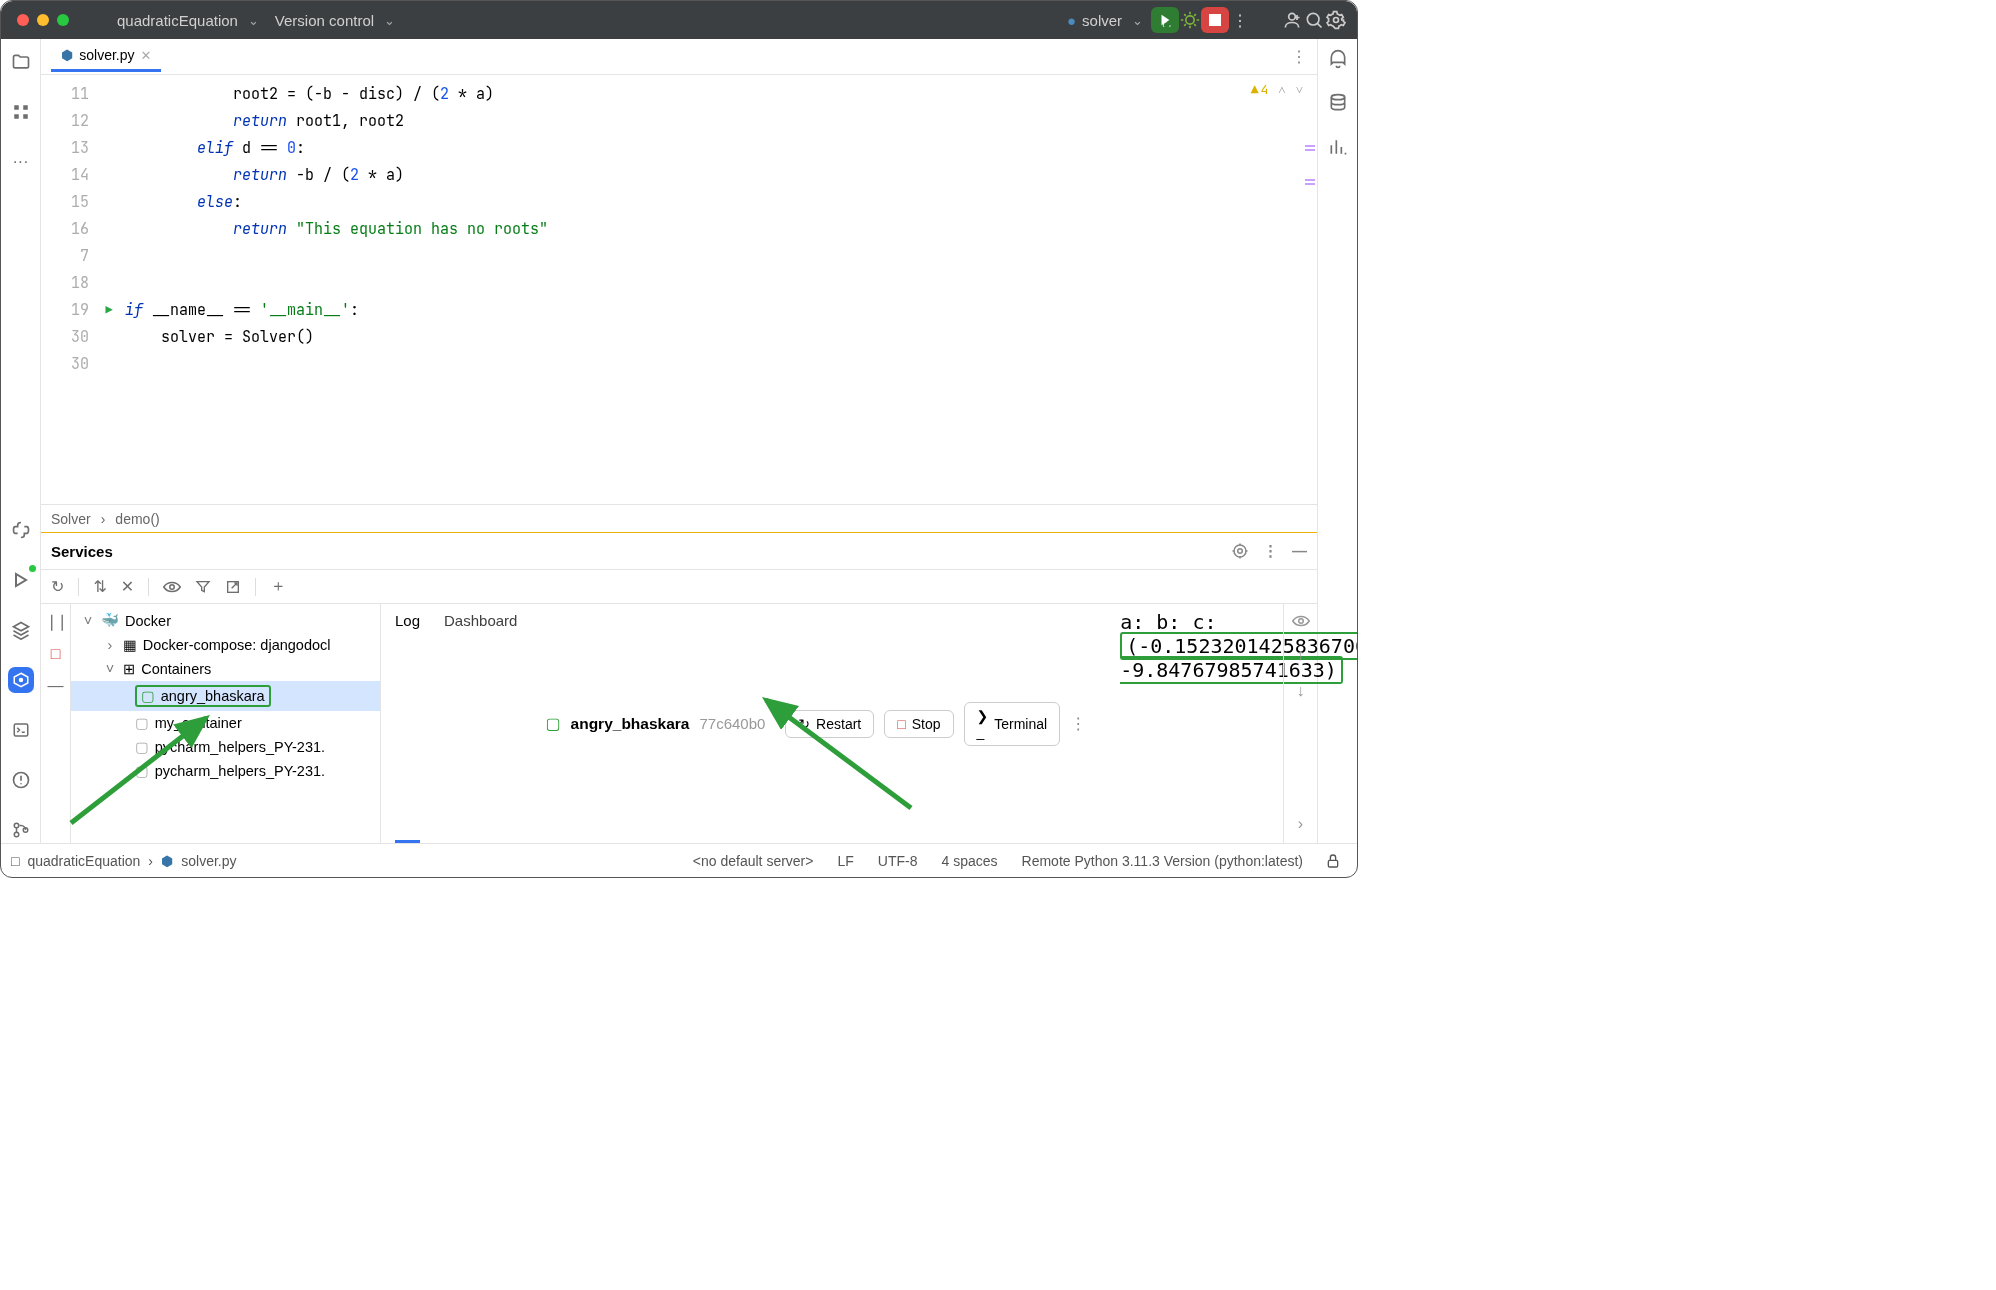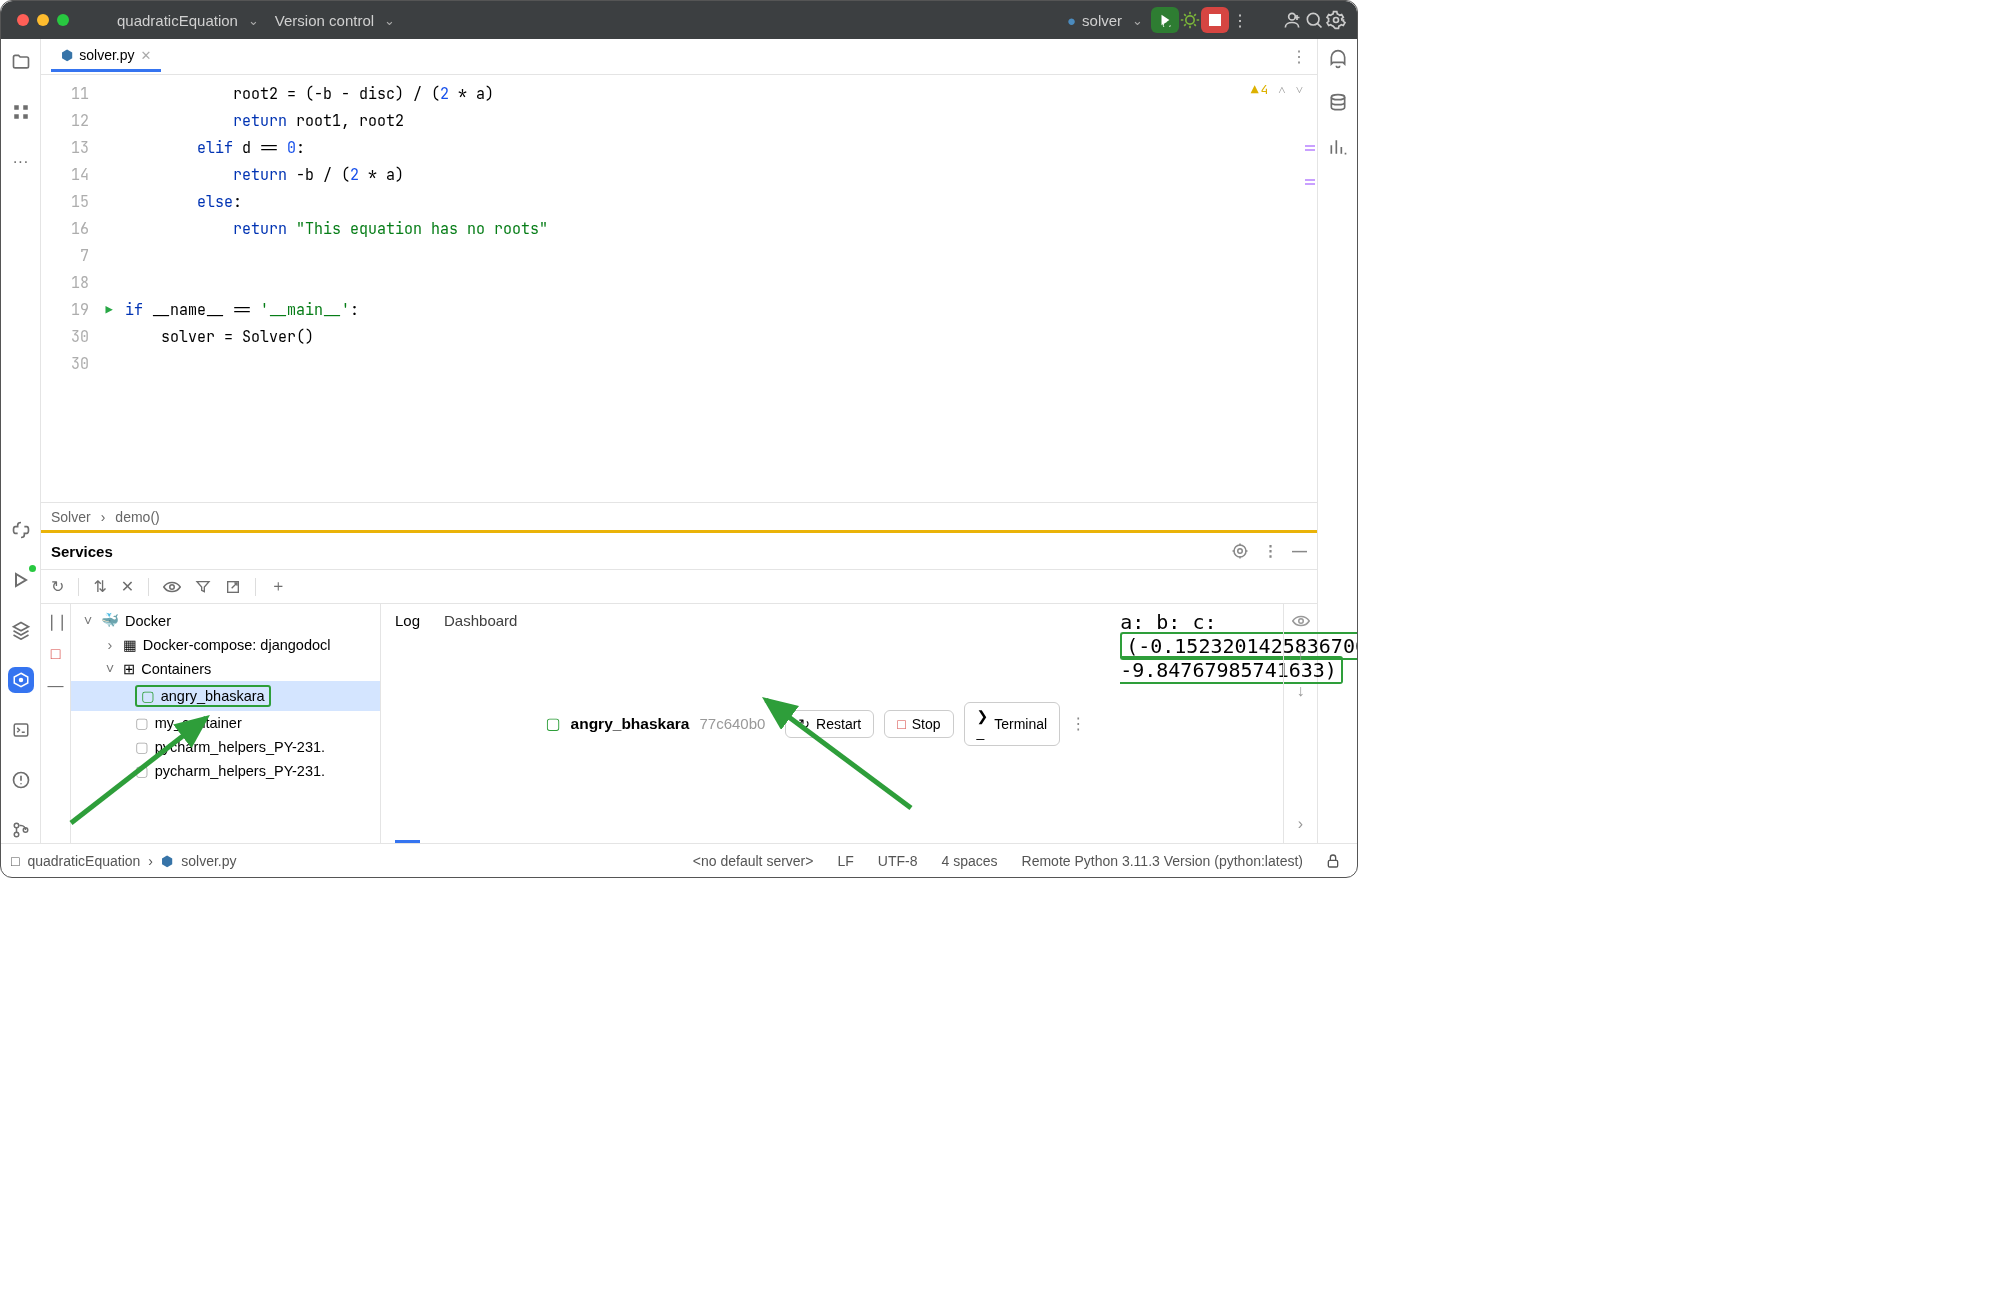--- a/index.html
+++ b/index.html
@@ -48,32 +48,32 @@
   .tabrow { height:36px; border-bottom:1px solid #e4e4e4; display:flex; align-items:center; padding-left:10px;}
   .tab { display:flex; align-items:center; gap:6px; padding:6px 10px; font-size:14px; border-bottom:3px solid #3574f0;}
   .tab .close{color:#aaa;font-size:13px;}
   .tabrow .more{margin-left:auto;margin-right:10px;color:#888;}
 
   
   .editor { flex:1; display:flex; overflow:hidden; font-family:"JetBrains Mono",Menlo,Consolas,monospace; font-size:15px; position:relative;}
   .gutter { width:56px; text-align:right; color:#adadad; padding:6px 8px 0 0; line-height:27px; background:#fff; user-select:none;}
   .guttericons{width:24px;padding-top:6px;line-height:27px;text-align:center;}
   .code { padding:6px 0 0 4px; line-height:27px; white-space:pre; position:relative;}
-  .kw{color:#0033b3;} .num{color:#1750eb;} .str{color:#067d17;}
+  .kw{color:#0033b3;font-style:italic;} .num{color:#1750eb;} .str{color:#067d17;}
   .runicon{color:#28a745;font-size:12px;}
   .editor-info{position:absolute; top:6px; right:14px; display:flex; gap:10px; align-items:center; color:#999; font-size:13px;}
   .editor-info .warn{color:#ddb100;display:flex;align-items:center;gap:2px;}
   .minimarks{position:absolute;right:0;top:0;width:10px;height:100%;}
   .mark{position:absolute;right:2px;width:10px;height:2px;}
 
   
   .bcrumb{height:28px;border-top:1px solid #e4e4e4;display:flex;align-items:center;gap:10px;padding:0 10px;color:#666;font-size:14px;}
 
   
-  .services{border-top:3px solid #eab308;display:flex;flex-direction:column;}
+  .services{border-top:1px solid #eab308;display:flex;flex-direction:column;}
   .svc-header{display:flex;align-items:center;height:36px;padding:0 10px;font-weight:600;font-size:15px;}
   .svc-header .r{margin-left:auto;display:flex;gap:14px;color:#888;}
   .svc-toolbar{display:flex;align-items:center;height:34px;border-top:1px solid #e4e4e4;padding:0 10px;gap:14px;color:#6e6e6e;}
   .svc-toolbar .sep{width:1px;height:18px;background:#ddd;}
   .svc-body{display:flex;border-top:1px solid #e4e4e4;height:240px;}
   .svc-leftcol{width:30px;padding:8px 0;display:flex;flex-direction:column;align-items:center;gap:14px;color:#6e6e6e;border-right:1px solid #e4e4e4;}
   .svc-tree{width:310px;border-right:1px solid #e4e4e4;overflow:auto;font-size:14.5px;padding:4px 0;}
   .treerow{display:flex;align-items:center;gap:6px;padding:4px 6px 4px 10px;white-space:nowrap;}
   .treerow.sel{background:#d4e5ff;}
   .treerow .ic{width:14px;text-align:center;color:#777;}

